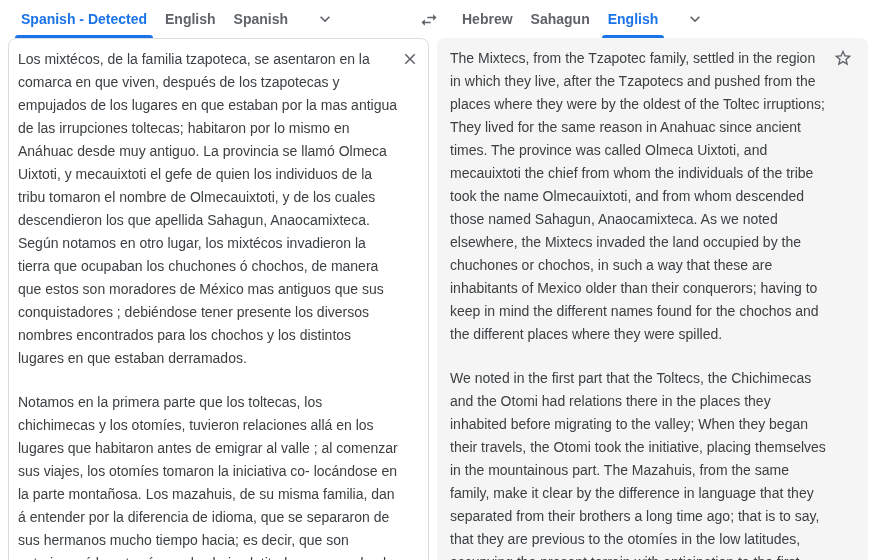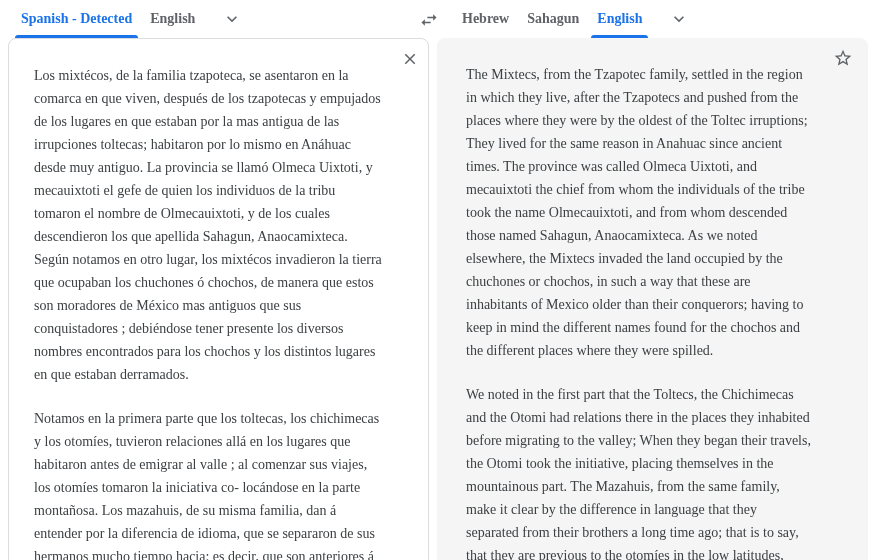--- a/index.html
+++ b/index.html
@@ -2,21 +2,21 @@
 <html><head>
 <meta charset="utf-8">
 <style>
   * { box-sizing: border-box; }
   html, body { margin: 0; padding: 0; }
   body {
     width: 883px; height: 560px; overflow: hidden;
     background: #ffffff;
     font-family: "Liberation Sans", sans-serif;
   }
-  .app { position: relative; width: 740px; height: 560px; font-family: Liberation Serif, serif; }
+  .app { position: relative; width: 740px; height: 560px; }
 
   
   .header { position: relative; height: 38px; background: #fff; }
   .tabs { position: absolute; top: 0; bottom: 0; display: flex; align-items: stretch; }
   .tabs-source { left: 12px; }
   .tabs-target { left: 453px; text-align: right; }
   .tab {
     position: relative; display: flex; align-items: center;
     padding: 0 6px; margin: 0 3px;
     font-size: 14px; font-weight: 600; color: #5f6368;
@@ -45,21 +45,21 @@
     border: 1px solid #dadce0;
   }
   .target-panel {
     width: 431px; margin-left: 8px; background: #f5f5f5;
   }
   .panel-text {
     font-size: 14px; line-height: 23px; color: #3c4043;
   }
   .source-panel .panel-text { padding: 9px 28px 9px 9px; }
   .target-panel .panel-text { padding: 9px 40px 9px 13px; }
-  .panel-text p { margin: 16px; }
+  .panel-text p { margin: 0; }
   .panel-text p + p { margin-top: 21px; }
 
   .corner-btn {
     position: absolute; border: 0; background: transparent; padding: 2px;
     cursor: pointer; display: flex; align-items: center; justify-content: center;
   }
   .close-btn { top: 9px; right: 7px; }
   .star-btn  { top: 8px; right: 13px; }
 
   svg.icon { display: block; }
@@ -70,20 +70,23 @@
 <div class="app">
 
   <div class="header">
 
     <div class="tabs tabs-source">
       <div class="tab selected">
         <span>Spanish - Detected</span>
       </div>
       <div class="tab">
         <span>English</span>
+      </div>
+      <div class="tab">
+        <span>Spanish</span>
       </div>
       <button class="chevron-btn">
         <svg class="icon" width="20" height="20" viewBox="0 0 24 24">
           <path fill="#5f6368" d="M7.41 8.59 12 13.17l4.59-4.58L18 10l-6 6-6-6 1.41-1.41z"></path>
         </svg>
       </button>
     </div>
 
     <button class="swap-btn">
       <svg class="icon" width="20" height="20" viewBox="0 0 24 24">

